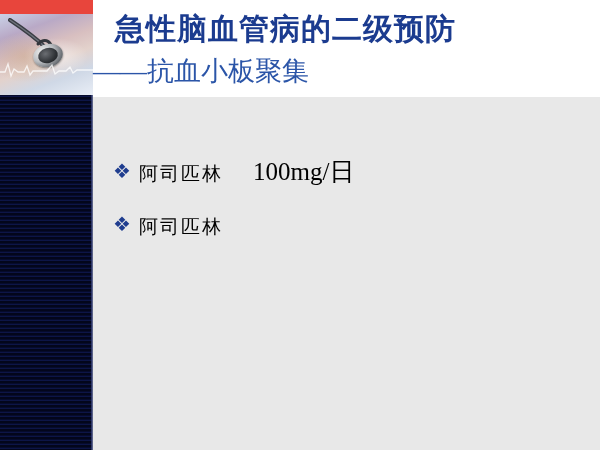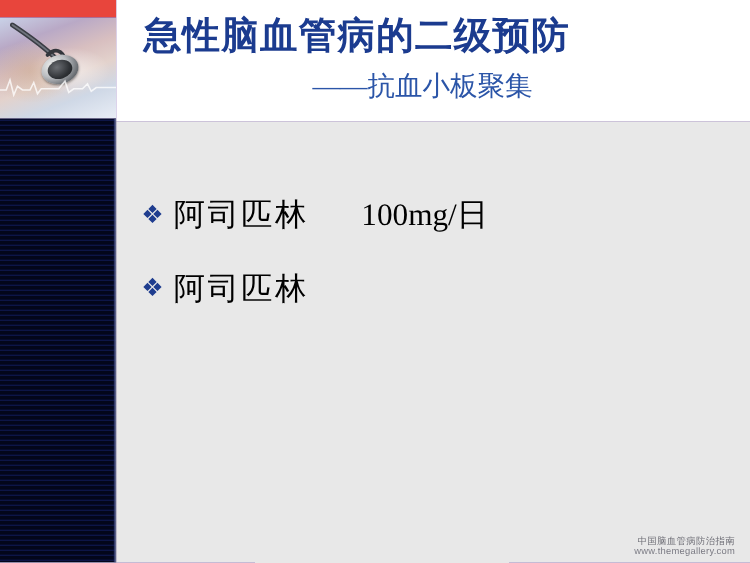--- a/index.html
+++ b/index.html
@@ -113,22 +113,22 @@
     font-weight: bold;
     color: #1b3b8f;
     letter-spacing: 1px;
     white-space: nowrap;
     line-height: 1;
   }
   .title-sub {
     position: absolute;
     left: 0; top: 58px;
     width: 490px;
-    text-align: center;
-    font-size: 22px;
+    text-align: left;
+    font-size: 27px;
     color: #2b55a8;
     letter-spacing: 0px;
     white-space: nowrap;
     line-height: 1;
   }
 
   
   .body-area {
     position: absolute;
     left: 93px; top: 97px;
@@ -149,29 +149,29 @@
   .bullet-mark {
     flex: none;
     width: 26px;
     font-size: 20px;
     color: #1f3d8f;
     line-height: 1;
     position: relative;
     top: -2px;
   }
   .bullet-name {
-    font-size: 25px;
+    font-size: 19px;
     color: #000000;
     letter-spacing: 2px;
     text-align: right;
   }
   .bullet-dose {
     font-size: 25px;
     color: #000000;
-    margin-left: 42px;
+    margin-left: 30px;
     letter-spacing: 0px;
   }
 
   
   .footer {
     position: absolute;
     right: 12px; bottom: 4px;
     text-align: right;
     line-height: 1.15;
   }
@@ -226,19 +226,15 @@
         <span class="bullet-dose">100mg/日</span>
       </div>
 
       <div class="bullet-row">
         <span class="bullet-mark">❖</span>
         <span class="bullet-name">阿司匹林</span>
       </div>
 
     </div>
 
-    <div class="footer">
-      <div class="footer-cn">中国脑血管病防治指南</div>
-      <div class="footer-url">www.themegallery.com</div>
-    </div>
   </div>
 
 </div>
 
 </body></html>

